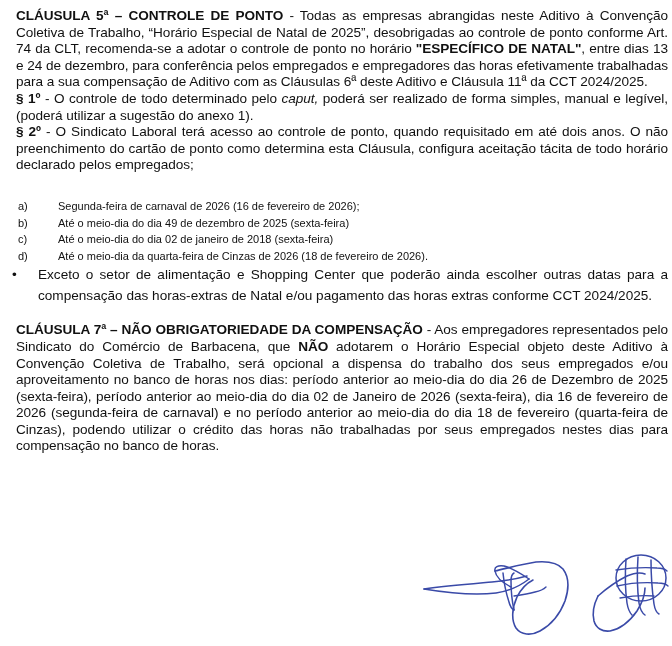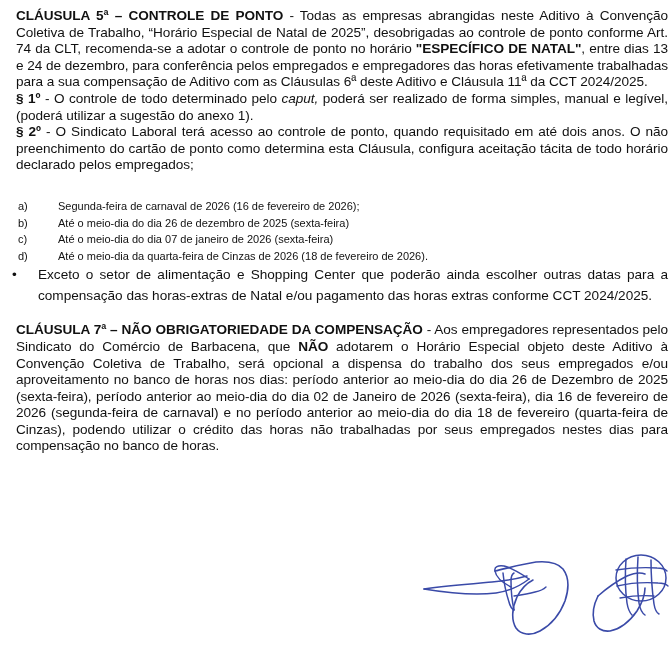--- a/index.html
+++ b/index.html
@@ -96,22 +96,22 @@
     <b>§ 2º</b><span> - </span><span>O Sindicato Laboral terá acesso ao controle de ponto, quando requisitado em até dois anos. O não preenchimento do cartão de ponto como determina esta Cláusula, configura aceitação tácita de todo horário declarado pelos empregados;</span>
   </p>
 
   <div class="gap-md"></div>
 
 
   <div class="gap-sm"></div>
 
   <ul class="list">
     <li><span class="marker">a)</span><span>Segunda-feira de carnaval de 2026 (16 de fevereiro de 2026);</span></li>
-    <li><span class="marker">b)</span><span>Até o meio-dia do dia 26 de dezembro de 2025 (sexta-feira)</span></li>
-    <li><span class="marker">c)</span><span>Até o meio-dia do dia 07 de janeiro de 2026 (sexta-feira)</span></li>
+    <li><span class="marker">b)</span><span>Até o meio-dia do dia 49 de dezembro de 2025 (sexta-feira)</span></li>
+    <li><span class="marker">c)</span><span>Até o meio-dia do dia 02 de janeiro de 2018 (sexta-feira)</span></li>
     <li><span class="marker">d)</span><span>Até o meio-dia da quarta-feira de Cinzas de 2026 (18 de fevereiro de 2026).</span></li>
   </ul>
 
   <p class="bullet-para">
     <span class="bullet-dot">•</span><span>Exceto o setor de alimentação e Shopping Center que poderão ainda escolher outras datas para a compensação das horas-extras de Natal e/ou pagamento das horas extras conforme CCT 2024/2025.</span>
   </p>
 
   <div class="gap-lg"></div>
 
   <p class="para">

